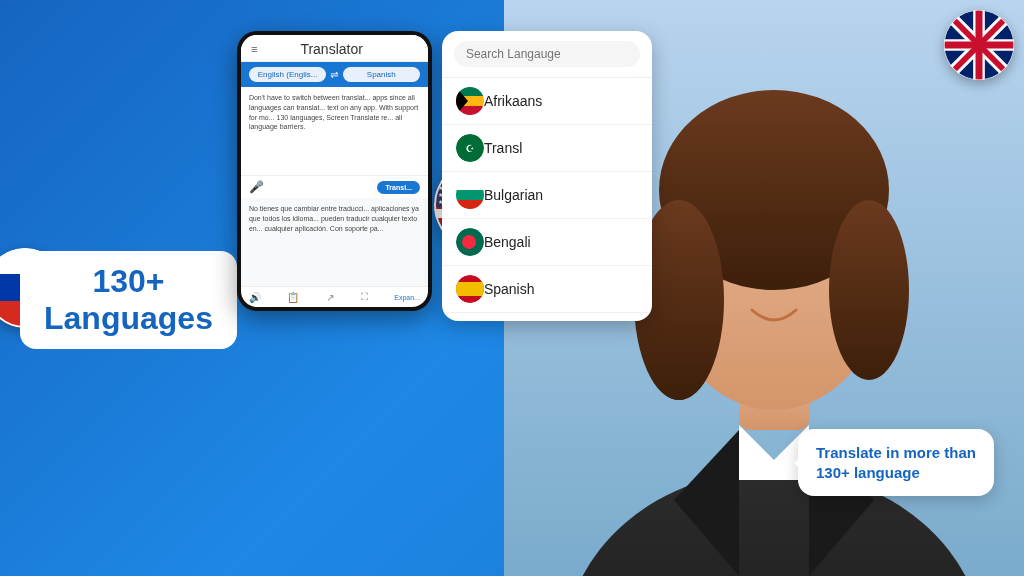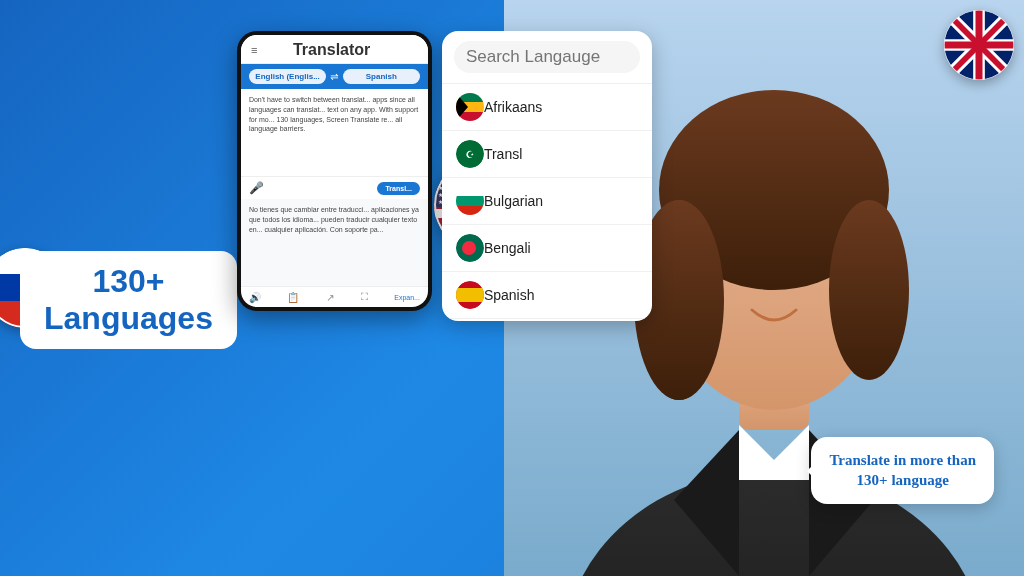--- a/index.html
+++ b/index.html
@@ -127,21 +127,21 @@
       align-items: center;
       justify-content: space-between;
       gap: 4px;
     }
 
     .lang-pill {
       background: rgba(255,255,255,0.9);
       border-radius: 12px;
       padding: 3px 6px;
       font-size: 8px;
-      font-weight: 700;
+      font-weight: 400;
       color: #1565c0;
       flex: 1;
       text-align: center;
     }
 
     .lang-arrow {
       color: white;
       font-size: 10px;
     }
 
@@ -220,21 +220,21 @@
       padding: 10px 12px;
       border-bottom: 1px solid #eee;
     }
 
     .search-input {
       width: 100%;
       background: #f5f5f5;
       border: none;
       border-radius: 20px;
       padding: 6px 12px;
-      font-size: 17px;
+      font-size: 12px;
       color: #999;
       outline: none;
     }
 
     .lang-list {
       overflow-y: auto;
       height: calc(100% - 50px);
     }
 
     .lang-item {
@@ -303,28 +303,27 @@
       border-radius: 50%;
       box-shadow: 0 4px 12px rgba(0,0,0,0.3);
       overflow: hidden;
       z-index: 10;
     }
 
     
     .speech-bubble {
       position: absolute;
       right: 30px;
-      bottom: 72px;
+      bottom: 80px;
       background: white;
       border-radius: 16px;
       padding: 14px 18px;
       max-width: 200px;
       box-shadow: 0 4px 16px rgba(0,0,0,0.2);
-      text-align: center;
-      font-family: Liberation Serif, serif;
+      text-align: left;
     }
 
     .speech-bubble::after {
       content: '';
       position: absolute;
       left: -12px;
       top: 50%;
       transform: translateY(-50%);
       border: 8px solid transparent;
       border-right-color: white;
@@ -437,21 +436,21 @@
   </div>
 
 
   <div class="phone-area">
 
     <div class="phone">
       <div class="phone-screen">
 
         <div class="phone-header">
           <span style="font-size:11px;color:#555;">≡</span>
-          <span style="font-size:16px;font-weight:700;color:#333;">Translator</span>
+          <span style="font-size:14px;font-weight:400;color:#333;">Translator</span>
           <span style="width:12px;"></span>
         </div>
 
         <div class="lang-bar">
           <div class="lang-pill">English (Englis...</div>
           <span class="lang-arrow">⇌</span>
           <div class="lang-pill">Spanish</div>
         </div>
 
         <div class="phone-text-area">

